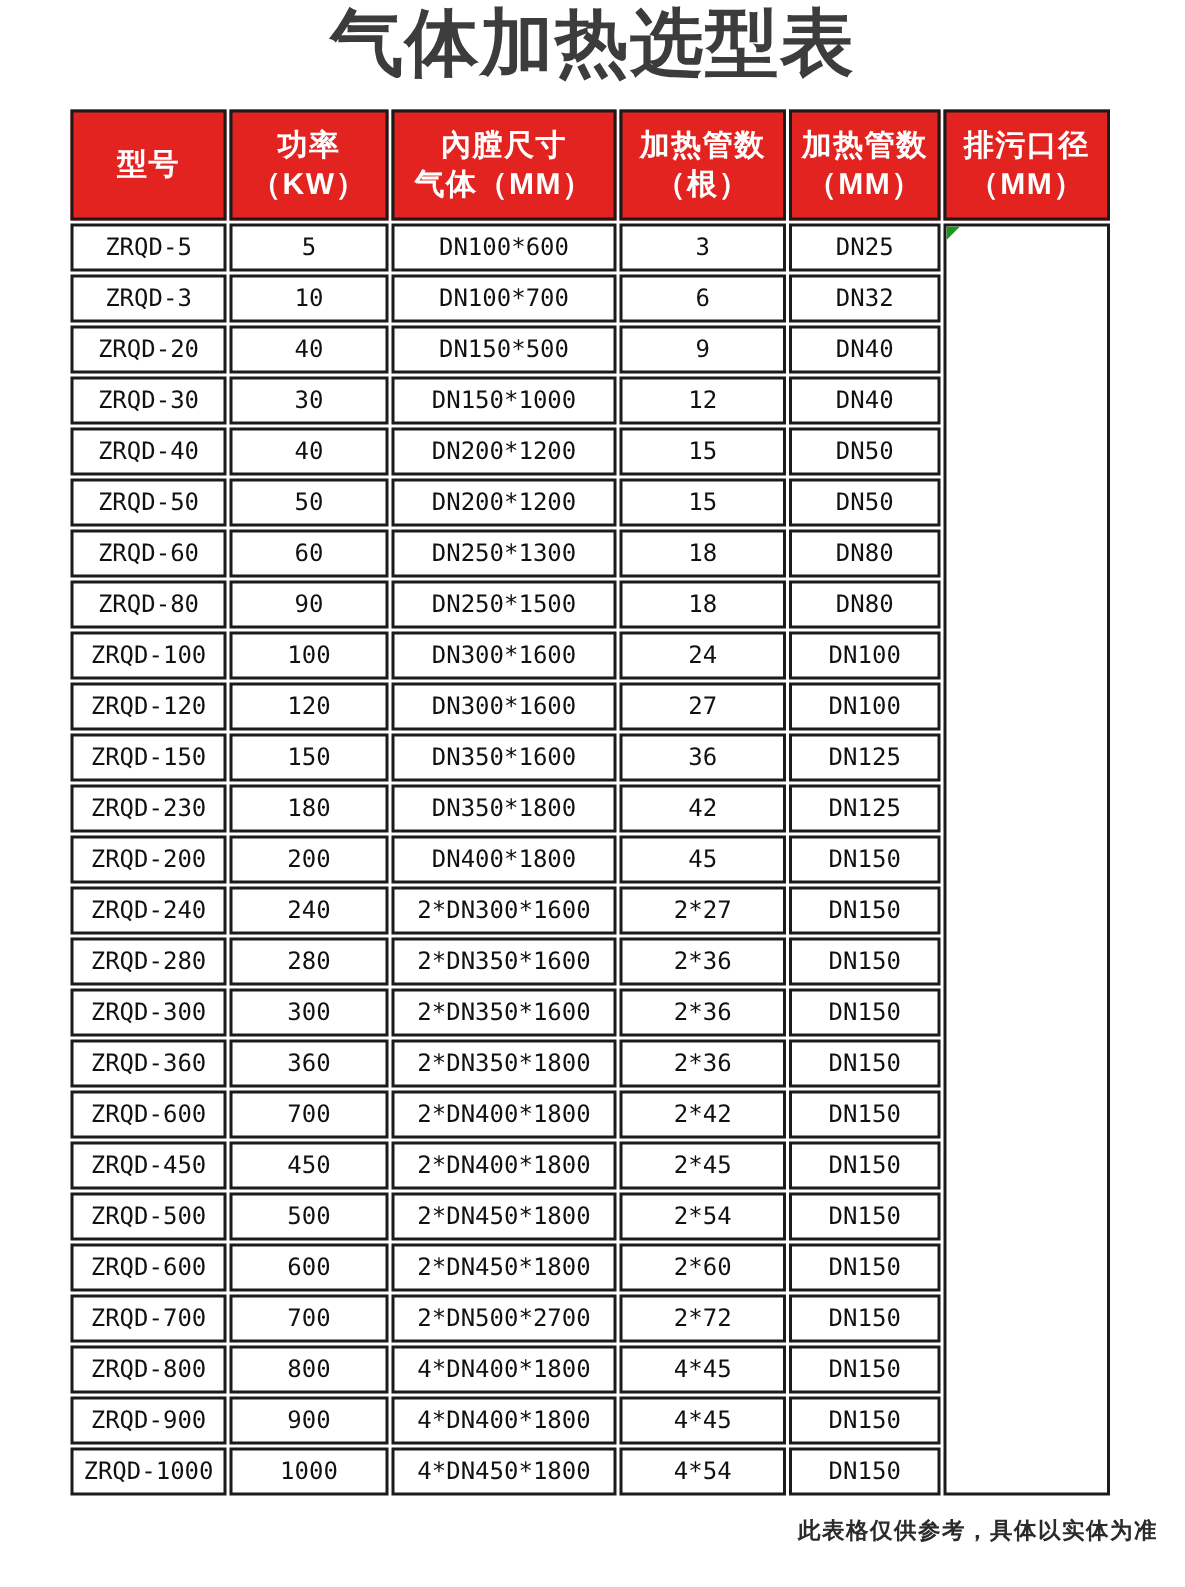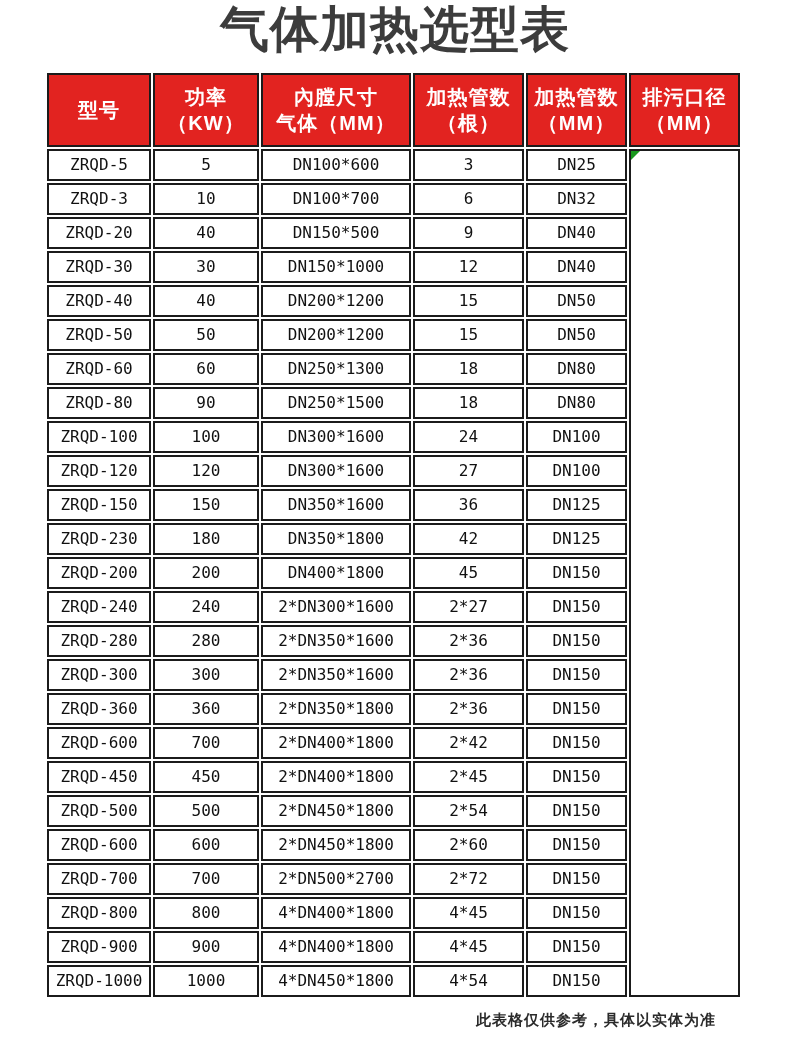--- a/index.html
+++ b/index.html
@@ -67,21 +67,21 @@
     position: absolute;
     top: 0;
     left: 0;
     width: 0;
     height: 0;
     border-top: 9px solid #18971c;
     border-right: 9px solid transparent;
   }
   .footnote {
     margin-top: 12px;
-    padding-right: 74px;
+    padding-right: 18px;
     text-align: right;
     font-size: 15px;
     font-weight: 700;
     color: #2b2b2b;
     letter-spacing: 1px;
   }
 </style>
 </head>
 <body>
 

